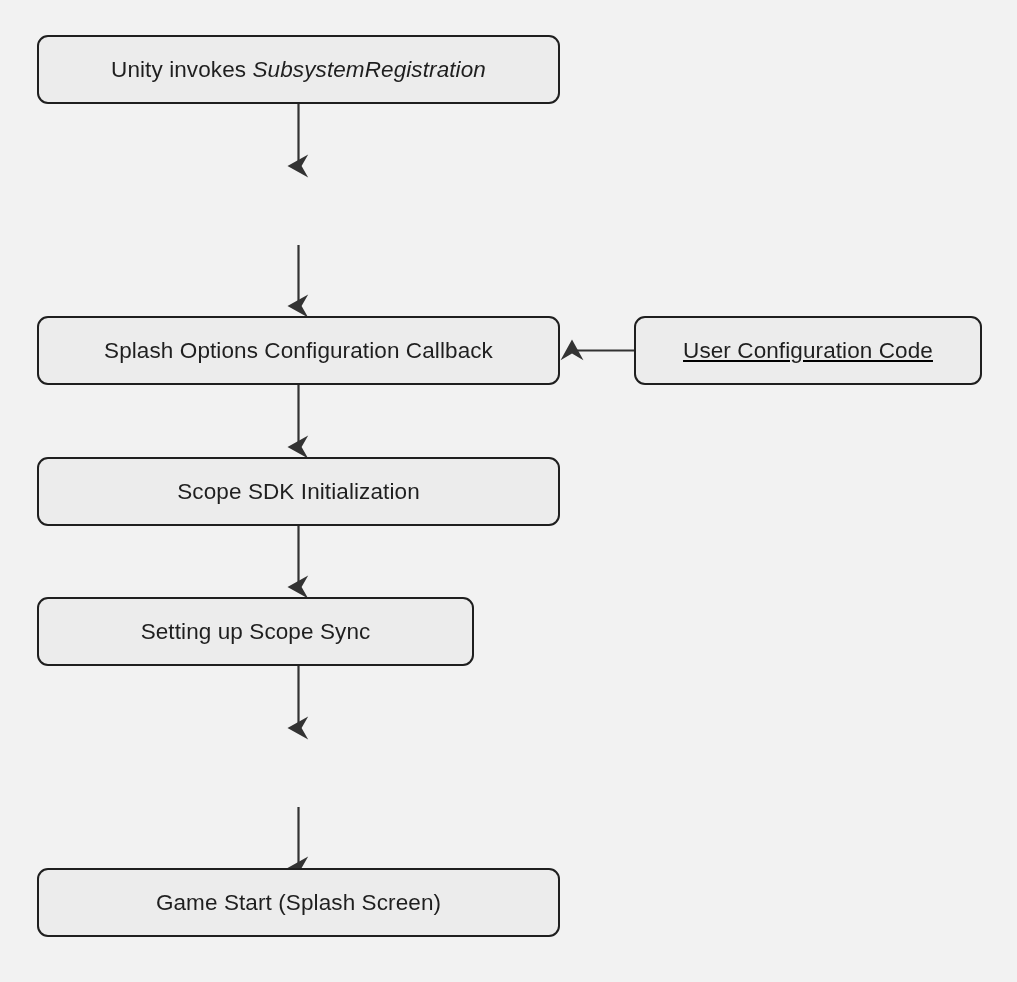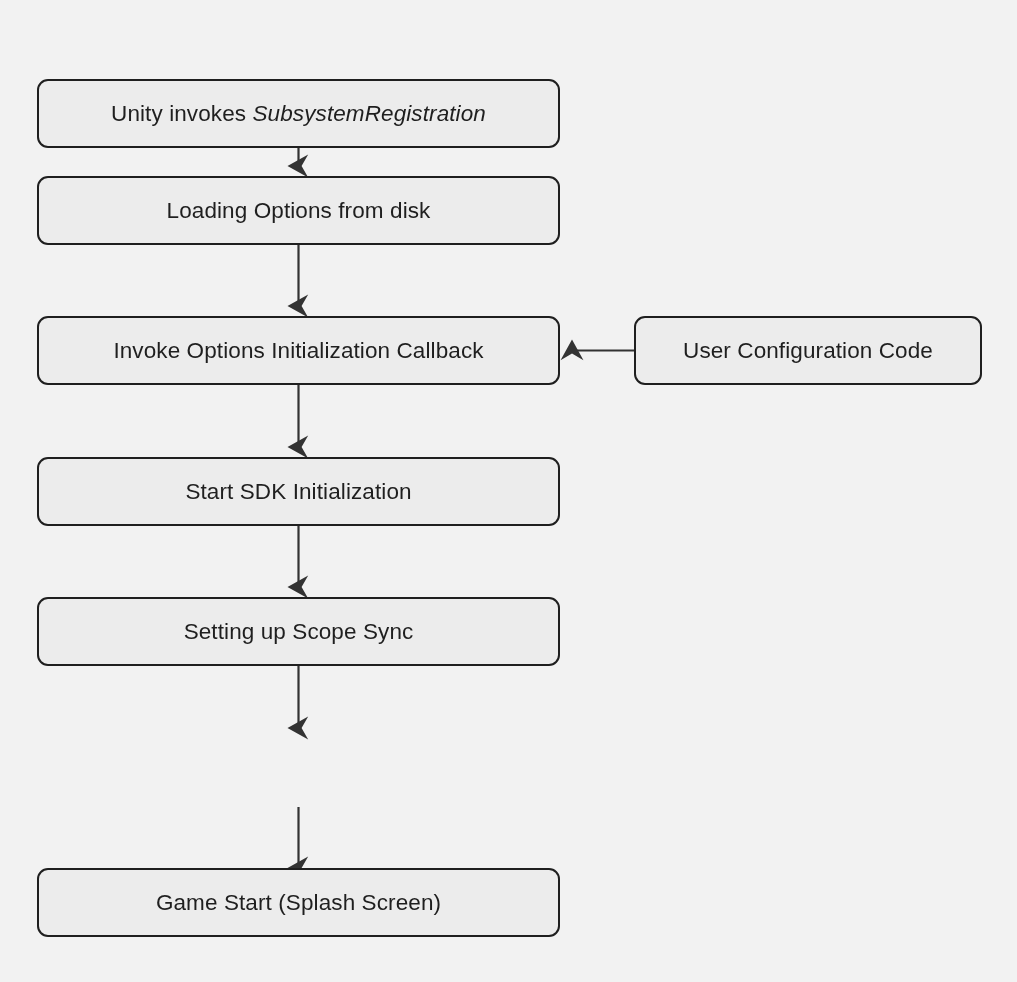--- a/index.html
+++ b/index.html
@@ -74,42 +74,39 @@
       <line x1="298.5" y1="104" x2="298.5" y2="166" marker-end="url(#arrow-down)"></line>
       <line x1="298.5" y1="245" x2="298.5" y2="306" marker-end="url(#arrow-down)"></line>
       <line x1="298.5" y1="385" x2="298.5" y2="447" marker-end="url(#arrow-down)"></line>
       <line x1="298.5" y1="526" x2="298.5" y2="587" marker-end="url(#arrow-down)"></line>
       <line x1="298.5" y1="666" x2="298.5" y2="728" marker-end="url(#arrow-down)"></line>
       <line x1="298.5" y1="807" x2="298.5" y2="868" marker-end="url(#arrow-down)"></line>
       <line x1="634" y1="350.5" x2="572" y2="350.5" marker-end="url(#arrow-left)"></line>
     </g>
   </svg>
 
-  <div class="node" style="left:37px; top:35px; width:523px; height:69px;margin-top:44px;">
+  <div class="node" style="left:37px; top:35px; width:523px; height:69px;">
     <span class="node-label"><span>Unity invokes </span><span class="em">SubsystemRegistration</span></span>
   </div>
 
-  <div class="node" style="left:37px; top:176px; width:523px; height:69px;">
-    <span class="node-label">Loading Options from disk</span>
-  </div>
 
   <div class="node" style="left:37px; top:316px; width:523px; height:69px;">
-    <span class="node-label">Invoke Options Initialization Callback</span>
+    <span class="node-label">Splash Options Configuration Callback</span>
   </div>
 
   <div class="node" style="left:37px; top:457px; width:523px; height:69px;">
-    <span class="node-label">Start SDK Initialization</span>
+    <span class="node-label">Scope SDK Initialization</span>
   </div>
 
-  <div class="node" style="left:37px; top:597px; width:523px; height:69px;">
+  <div class="node" style="left:37px; top:597px; width:437px; height:69px;">
     <span class="node-label">Setting up Scope Sync</span>
   </div>
 
 
   <div class="node" style="left:37px; top:868px; width:523px; height:69px;">
     <span class="node-label">Game Start (Splash Screen)</span>
   </div>
 
-  <div class="node" style="left:634px; top:316px; width:348px; height:69px;">
+  <div class="node" style="left:634px; top:316px; width:348px; height:69px;text-decoration:underline;">
     <span class="node-label">User Configuration Code</span>
   </div>
 
 </div>
 
 </body></html>

